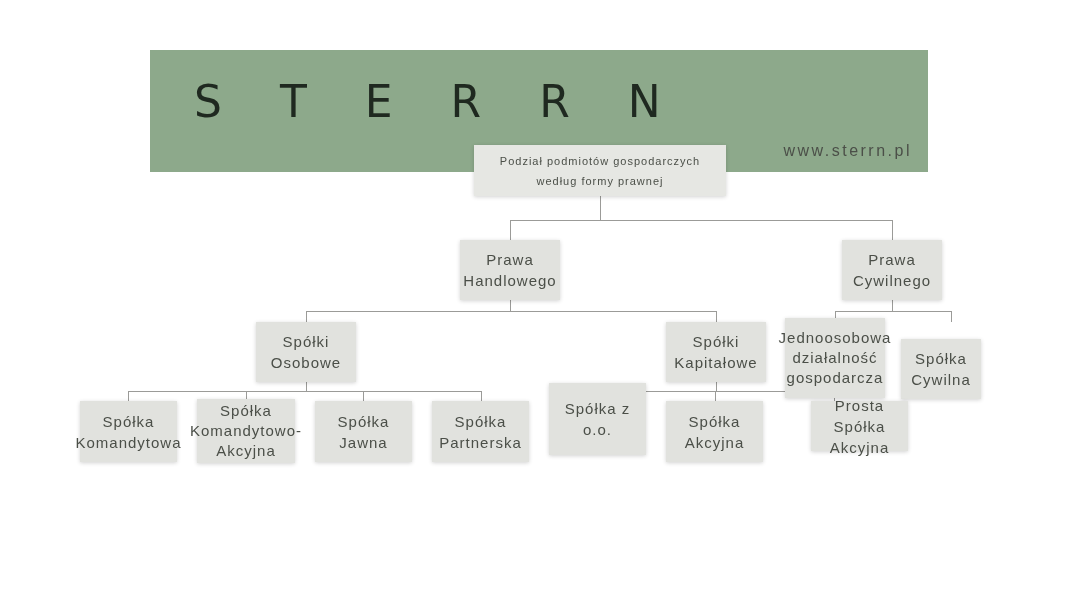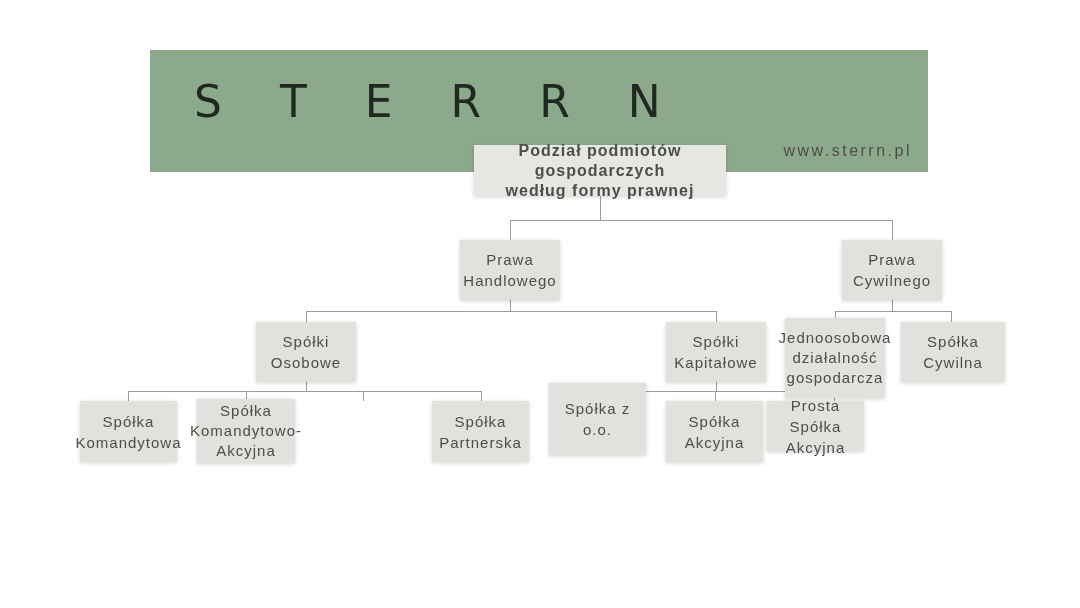--- a/index.html
+++ b/index.html
@@ -40,22 +40,22 @@
     align-items:center;
     justify-content:center;
     text-align:center;
     white-space:pre-line;
     font-size:15px;
     letter-spacing:1px;
     line-height:21px;
     color:var(--text,#4B4F48);
   }
   .node.root{
-    font-weight:700;
-    font-size:16px;
+    font-weight:400;
+    font-size:11px;
     line-height:20px;
     background:var(--box_root,#E6E7E3);
     z-index:2;
   }
   .cline{
     position:absolute;
     background:var(--line,#9B9B98);
   }
 </style>
 </head>
@@ -104,28 +104,29 @@
   <div class="node" style="left:842px;top:240px;width:100px;height:60px">Prawa
 Cywilnego</div>
 
   <div class="node" style="left:256px;top:322px;width:100px;height:60px">Spółki
 Osobowe</div>
   <div class="node" style="left:666px;top:322px;width:100px;height:60px">Spółki
 Kapitałowe</div>
   <div class="node" style="left:785px;top:318px;width:100px;height:80px;line-height:20px">Jednoosobowa
 działalność
 gospodarcza</div>
-  <div class="node" style="left:901px;top:322px;width:104px;height:60px">Spółka Cywilna</div>
+  <div class="node" style="left:901px;top:339px;width:80px;height:60px">Spółka Cywilna</div>
 
   <div class="node" style="left:80px;top:401px;width:97px;height:61px">Spółka
 Komandytowa</div>
   <div class="node" style="left:197px;top:399px;width:98px;height:64px;line-height:20px">Spółka
 Komandytowo-
 Akcyjna</div>
+  <div class="node" style="left:315px;top:401px;width:97px;height:61px">Spółka Jawna</div>
   <div class="node" style="left:432px;top:401px;width:97px;height:61px">Spółka
 Partnerska</div>
   <div class="node" style="left:549px;top:383px;width:97px;height:72px">Spółka z o.o.</div>
   <div class="node" style="left:666px;top:401px;width:97px;height:61px">Spółka
 Akcyjna</div>
-  <div class="node" style="left:767px;top:401px;width:97px;height:50px">Prosta Spółka
+  <div class="node" style="left:811px;top:401px;width:97px;height:50px">Prosta Spółka
 Akcyjna</div>
 
 </div>
 
 </body></html>

